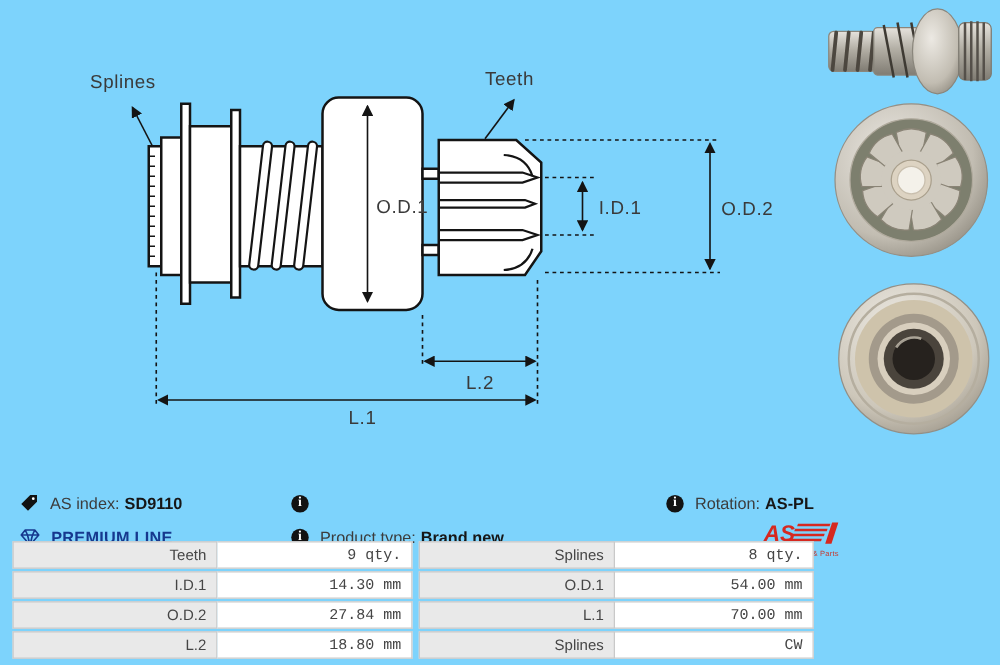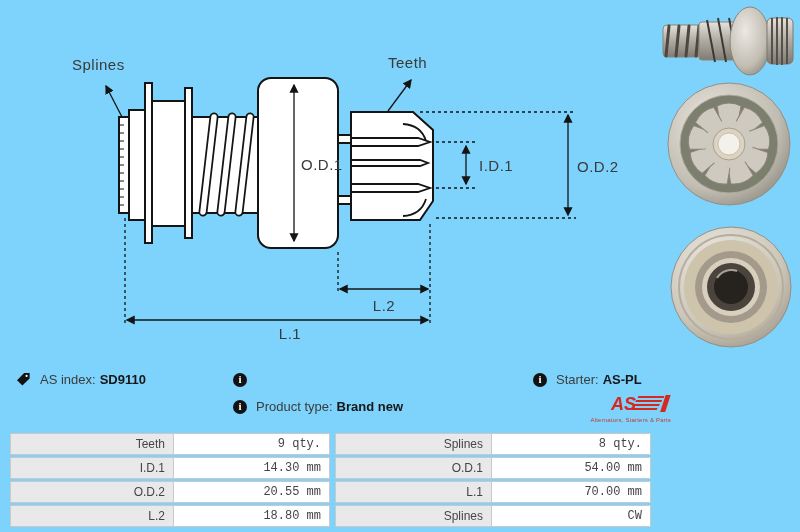--- a/index.html
+++ b/index.html
@@ -4,21 +4,21 @@
 <style>
   html,body{margin:0;padding:0;background:#fff;}
   .page{position:relative;width:800px;height:532px;background:#7dd3fc;overflow:hidden;
         font-family:"Liberation Sans",sans-serif;color:#3f3f3f;}
   
   .main{position:relative;width:800px;height:366px;}
   .drawing-svg{position:absolute;left:0;top:0;}
   .photos-svg{position:absolute;left:655px;top:0;}
   .dim-label{font-family:"Liberation Sans",sans-serif;font-size:15px;fill:#3a3a3a;letter-spacing:.5px;}
   
-  .info{position:absolute;left:0;top:362px;width:727px;height:62px;display:flex;}
+  .info{position:absolute;left:0;top:385px;width:727px;height:62px;display:flex;}
   .info-col{padding-top:4px;}
   .info-col.c1{width:233px;padding-left:16px;box-sizing:border-box;}
   .info-col.c2{width:300px;}
   .info-col.c3{flex:1;}
   .info-line{display:flex;align-items:center;height:27px;font-size:13px;color:#3c3c3c;white-space:nowrap;}
   .info-line .b{font-weight:bold;color:#161616;margin-left:4px;}
   .icon-gap{margin-right:9px;flex:0 0 auto;display:inline-flex;}
   .info-dot{width:14px;height:14px;border-radius:50%;background:#121212;color:#fff;
             font-family:"Liberation Serif",serif;font-weight:bold;font-size:11px;
             display:inline-flex;align-items:center;justify-content:center;line-height:1;}
@@ -209,20 +209,28 @@
       <div class="info-line">
         <span class="icon-gap">
           <svg width="15" height="15" viewBox="0 0 15 15">
               <path d="M13.6,1 H8.2 L1,8.2 L6.4,13.6 L13.6,6.4 Z" fill="#121212"></path>
               <circle cx="10.6" cy="3.9" r="1.1" fill="#fff"></circle>
             </svg>
         </span>
         <span>AS index:</span>
         <span class="b">SD9110</span>
       </div>
+      <div class="info-line">
+        <span class="icon-gap">
+          <svg width="16" height="14" viewBox="0 0 16 14">
+              <path d="M4.2,1 H11.8 L15,5 L8,13 L1,5 Z M1,5 H15 M4.2,1 L6,5 L8,13 L10,5 L11.8,1 M6,5 H10" fill="none" stroke="#16388e" stroke-width="1.3" stroke-linejoin="round"></path>
+            </svg>
+        </span>
+        <span class="premium">PREMIUM LINE</span>
+      </div>
     </div>
 
     <div class="info-col c2">
       <div class="info-line">
         <span class="icon-gap">
             <span class="info-dot">i</span>
           </span>
       </div>
       <div class="info-line">
         <span class="icon-gap">
@@ -231,21 +239,21 @@
         <span>Product type:</span>
         <span class="b">Brand new</span>
       </div>
     </div>
 
     <div class="info-col c3">
       <div class="info-line">
         <span class="icon-gap">
             <span class="info-dot">i</span>
           </span>
-        <span>Starter:</span>
+        <span>Rotation:</span>
         <span class="b">AS-PL</span>
       </div>
       <div class="aslogo-wrap">
         <svg width="62" height="20" viewBox="0 0 62 20">
           <g fill="#d6281f">
             <rect x="30" y="2" width="26" height="2" transform="skewX(-18)"></rect>
             <rect x="29" y="6" width="26" height="2" transform="skewX(-18)"></rect>
             <rect x="28" y="10" width="26" height="2" transform="skewX(-18)"></rect>
             <rect x="27" y="14" width="26" height="2" transform="skewX(-18)"></rect>
             <rect x="57" y="1" width="5" height="17" transform="skewX(-18)"></rect>
@@ -263,21 +271,21 @@
         <tr>
           <td class="lab">Teeth</td>
           <td class="val">9 qty.</td>
         </tr>
         <tr>
           <td class="lab">I.D.1</td>
           <td class="val">14.30 mm</td>
         </tr>
         <tr>
           <td class="lab">O.D.2</td>
-          <td class="val">20.55 mm</td>
+          <td class="val">27.84 mm</td>
         </tr>
         <tr>
           <td class="lab">L.2</td>
           <td class="val">18.80 mm</td>
         </tr>
       </tbody>
     </table>
     <table class="t2">
       <tbody>
         <tr>

